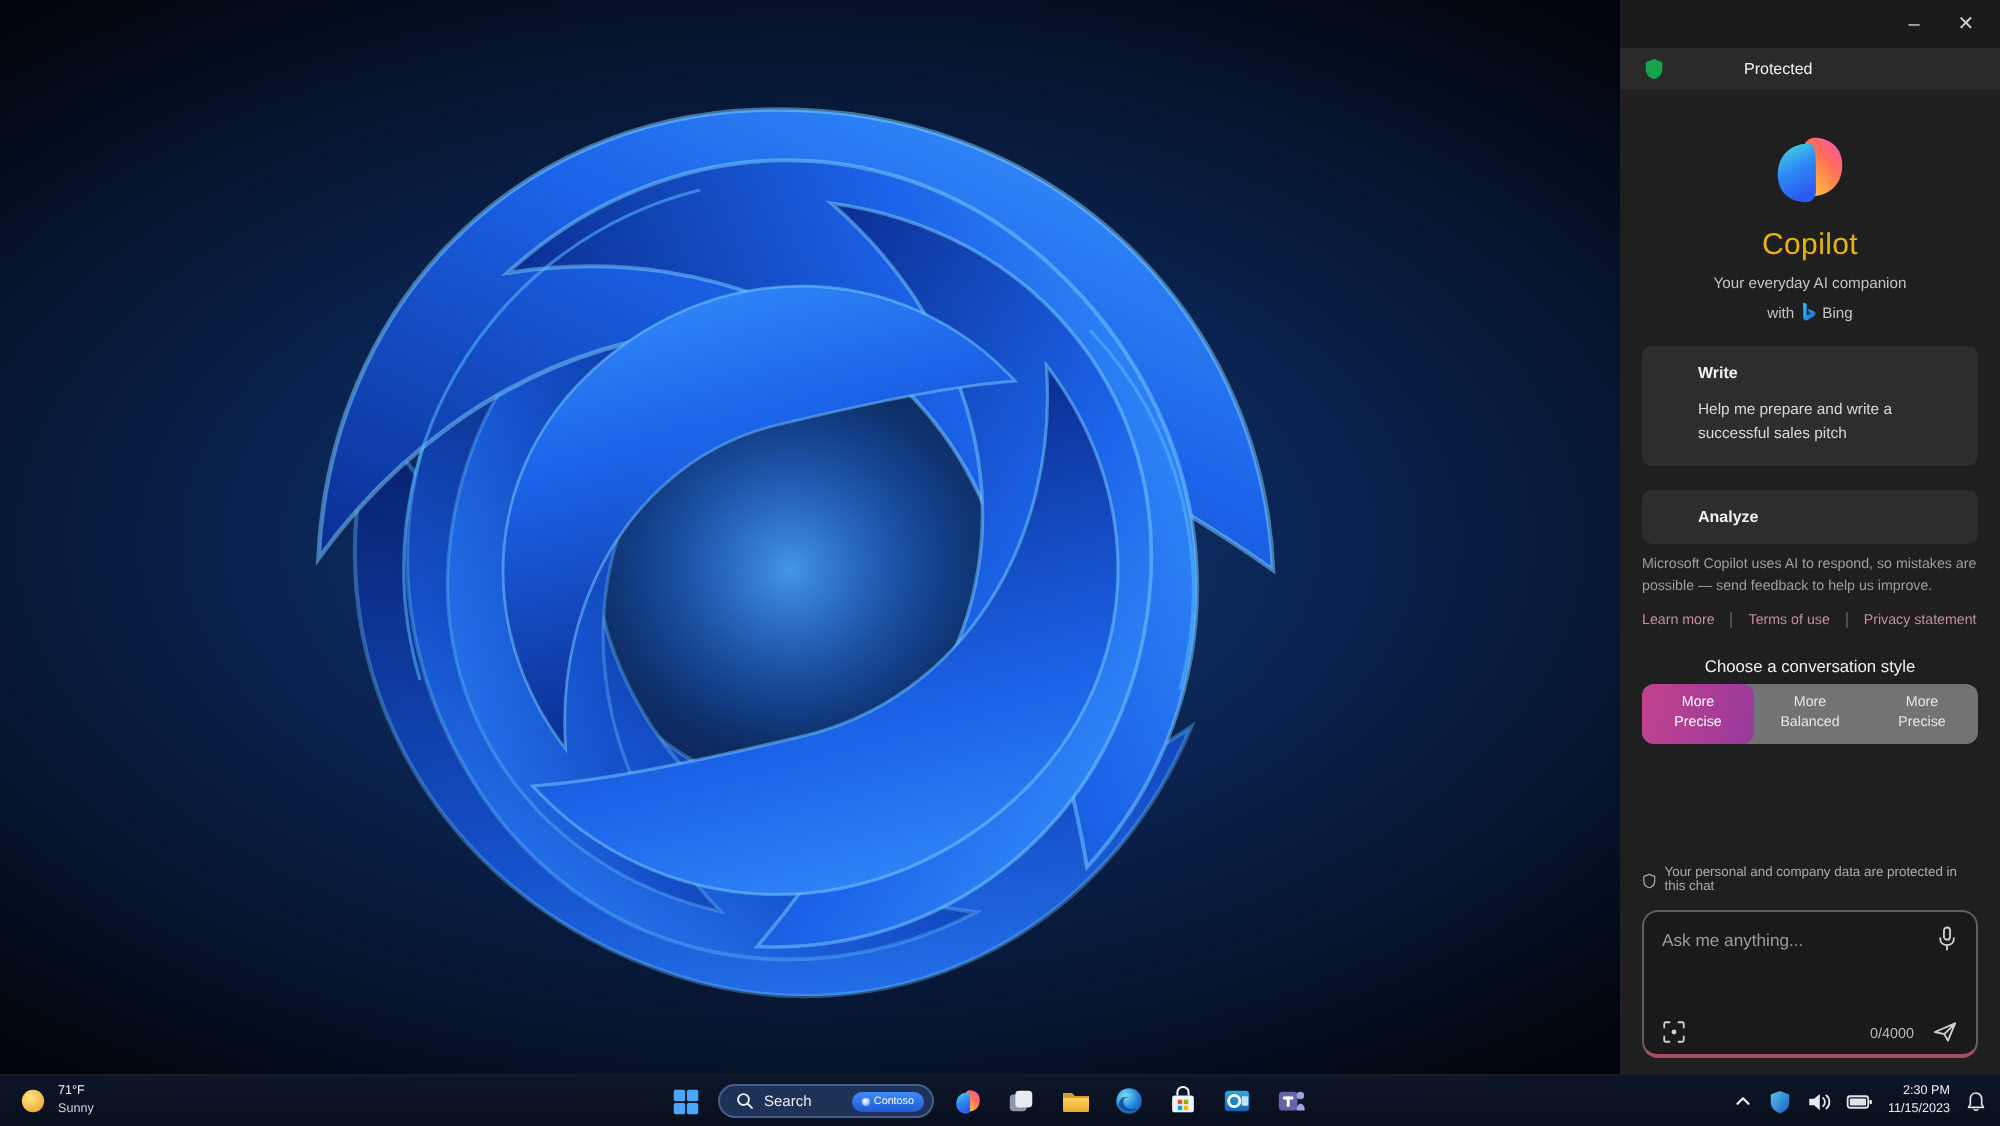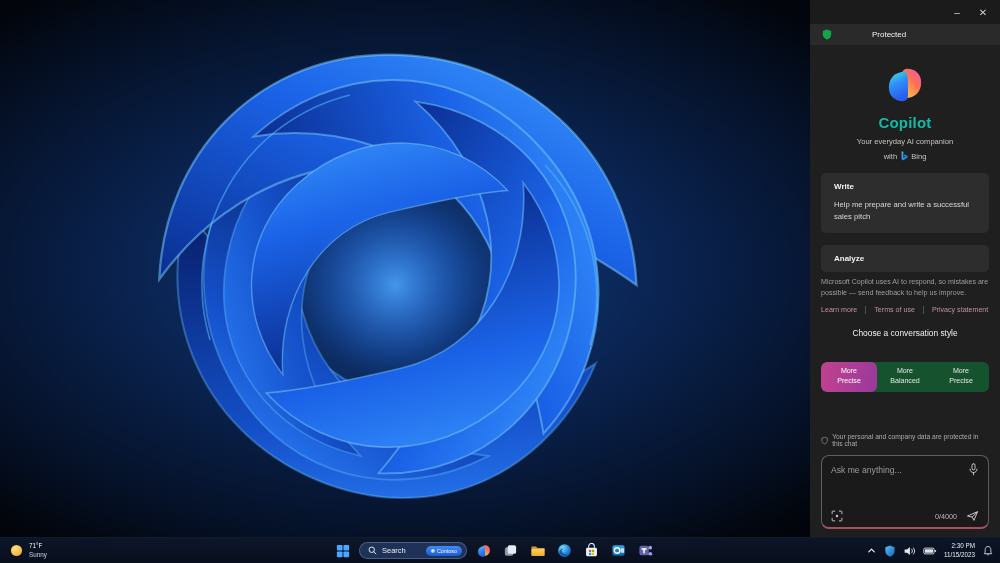--- a/index.html
+++ b/index.html
@@ -17,36 +17,36 @@
                   align-items:center; gap:4px; padding-right:6px; }
   .winbtn { width:22px; height:18px; display:flex; align-items:center; justify-content:center;
             color:#cfcfcf; font-size:10px; cursor:default; border-radius:3px; }
   .protected-bar { height:21px; background:#2a2a2a; display:flex; align-items:center;
                    gap:6px; padding-left:12px; }
   .protected-bar .lbl { font-size:8px; color:#f0f0f0;padding-left:34px; }
   .panel-body { flex:1; display:flex; flex-direction:column; padding:0 11px; overflow:hidden; }
 
   .hero { display:flex; flex-direction:column; align-items:center; }
   .hero-logo { margin-top:18px; }
-  .hero-title { margin-top:7px; font-size:15px; font-weight:bold; color:#14b8a6; letter-spacing:.2px; }
+  .hero-title { margin-top:7px; font-size:15px; font-weight:normal; color:#eab308; letter-spacing:.2px; }
   .hero-sub { margin-top:6px; font-size:7.6px; color:#c4c4c4; }
   .hero-bing { margin-top:5px; font-size:7.6px; color:#c4c4c4; display:flex; align-items:center; gap:3px; }
 
-  .card { background:#2d2d2d; border-radius:5px; padding:9px 13px; margin-top:12px; cursor:default; }
+  .card { background:#2d2d2d; border-radius:5px; padding:9px 28px; margin-top:12px; cursor:default; }
   .card:first-of-type { margin-top:18px; }
   .card .cat { font-size:8px; font-weight:bold; color:#f2f2f2; }
   .card .txt { margin-top:8px; font-size:7.7px; line-height:1.6; color:#d8d8d8; }
 
   .disclaimer { margin-top:5px; font-size:7.1px; line-height:1.55; color:#9e9e9e; }
   .links { margin-top:7px; display:flex; align-items:center; font-size:7.1px; color:#c28ea5; }
   .links .lnk { cursor:default; }
   .links .sep { width:1px; height:8px; background:#4e4e4e; margin:0 8px; }
 
   .style-heading { margin-top:14px; text-align:center; font-size:8.4px; color:#f0f0f0; }
-  .segctl { margin-top:24px; display:flex; background:#14532d; border-radius:6px; overflow:hidden; height:30px; }
+  .segctl { margin-top:4px; display:flex; background:#737373; border-radius:6px; overflow:hidden; height:30px; }
   .seg { flex:1; display:flex; flex-direction:column; align-items:center; justify-content:center;
          font-size:7.1px; line-height:1.4; color:#e6e6e6; cursor:default; border-radius:6px; }
   .seg.selected { background:linear-gradient(100deg,#c2418e 0%,#993a9c 100%); color:#fff; }
 
   .panel-bottom { margin-top:auto; padding-bottom:8px; }
   .privacy-note { display:flex; align-items:center; justify-content:center; gap:4px;
                   font-size:6.7px; color:#ababab; margin-bottom:8px; }
   .composer { border:1px solid #5e5e5e; border-bottom:2px solid #a84f5f; border-radius:8px;
               background:#1a1a1a; height:74px; padding:7px 9px 5px; display:flex; flex-direction:column; }
   .composer-top { display:flex; align-items:center; }

